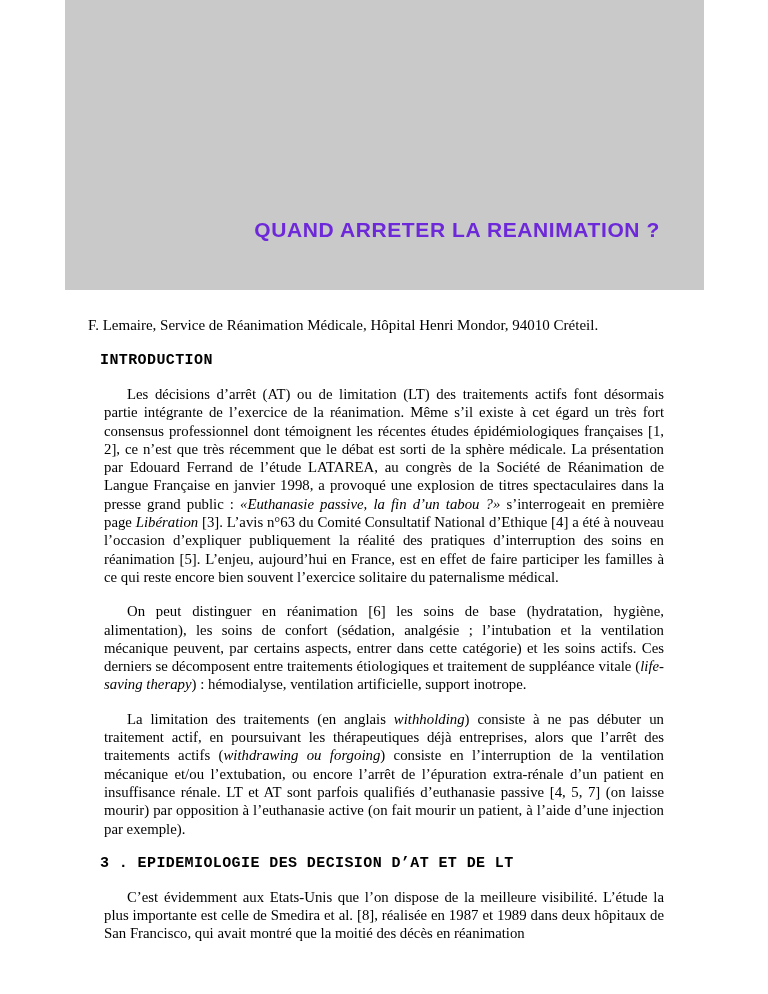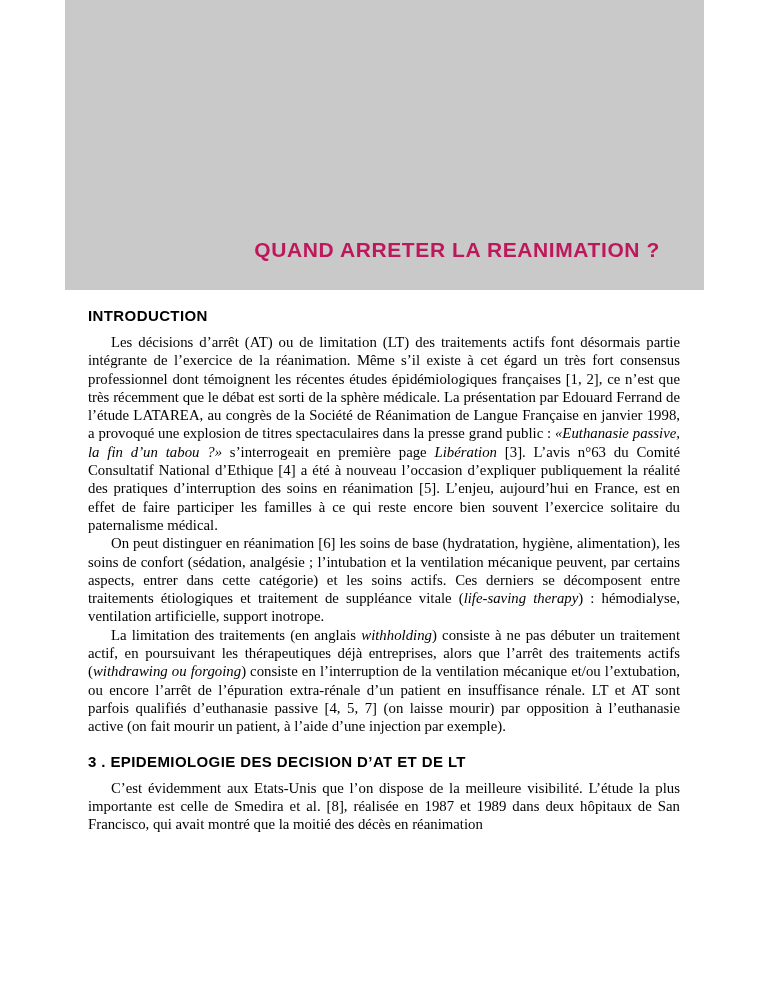--- a/index.html
+++ b/index.html
@@ -20,70 +20,71 @@
     position: absolute;
     left: 65px;
     top: 0;
     width: 639px;
     height: 290px;
     background: #c9c9c9;
   }
   .doc-title {
     position: absolute;
     right: 44px;
-    bottom: 28px;
+    bottom: 48px;
     margin: 0;
     font-family: "Liberation Sans", sans-serif;
     font-weight: 700;
     font-size: 21px;
     letter-spacing: 0.6px;
-    color: #be185d;
+    color: #6d28d9;
     white-space: nowrap;
   }
   .content {
     position: absolute;
     left: 88px;
     top: 290px;
     width: 592px;
   }
   .author {
     margin: 26px 0 0 0;
     font-size: 15px;
     line-height: 19px;
   }
   .section-heading {
-    margin: 17px 0 9px 0;
-    font-family: Liberation Sans, sans-serif;
+    margin: 17px 0 9px 12px;
+    font-family: Liberation Mono, monospace;
     font-weight: 700;
     font-size: 15px;
     letter-spacing: 0.4px;
     color: #000000;
   }
   .body-par {
-    margin: 0;
+    margin: 16px;
     font-size: 14.8px;
     line-height: 18.3px;
     text-align: justify;
     text-indent: 23px;
   }
   .body-par .it {
     font-style: italic;
   }
 </style>
 </head>
 <body>
 
 <div class="sheet">
 
   <div class="header-block" style="background: rgb(201, 201, 201);">
     <h1 class="doc-title">QUAND ARRETER LA REANIMATION ?</h1>
   </div>
 
   <div class="content">
 
+    <p class="author">F. Lemaire, Service de Réanimation Médicale, Hôpital Henri Mondor, 94010 Créteil.</p>
 
     <h2 class="section-heading">INTRODUCTION</h2>
 
     <p class="body-par"><span>Les décisions d’arrêt (AT) ou de limitation (LT) des traitements actifs font désormais partie intégrante de l’exercice de la réanimation. Même s’il existe à cet égard un très fort consensus professionnel dont témoignent les récentes études épidémiologiques françaises [1, 2], ce n’est que très récemment que le débat est sorti de la sphère médicale. La présentation par Edouard Ferrand de l’étude LATAREA, au congrès de la Société de Réanimation de Langue Française en janvier 1998, a provoqué une explosion de titres spectaculaires dans la presse grand public : </span><span class="it">«Euthanasie passive, la fin d’un tabou ?»</span><span> s’interrogeait en première page </span><span class="it">Libération</span><span> [3]. L’avis n°63 du Comité Consultatif National d’Ethique [4] a été à nouveau l’occasion d’expliquer publiquement la réalité des pratiques d’interruption des soins en réanimation [5]. L’enjeu, aujourd’hui en France, est en effet de faire participer les familles à ce qui reste encore bien souvent l’exercice solitaire du paternalisme médical.</span></p>
 
 
     <p class="body-par"><span>On peut distinguer en réanimation [6] les soins de base (hydratation, hygiène, alimentation), les soins de confort (sédation, analgésie ; l’intubation et la ventilation mécanique peuvent, par certains aspects, entrer dans cette catégorie) et les soins actifs. Ces derniers se décomposent entre traitements étiologiques et traitement de suppléance vitale (</span><span class="it">life-saving therapy</span><span>) : hémodialyse, ventilation artificielle, support inotrope.</span></p>
 
     <p class="body-par"><span>La limitation des traitements (en anglais </span><span class="it">withholding</span><span>) consiste à ne pas débuter un traitement actif, en poursuivant les thérapeutiques déjà entreprises, alors que l’arrêt des traitements actifs (</span><span class="it">withdrawing ou forgoing</span><span>) consiste en l’interruption de la ventilation mécanique et/ou l’extubation, ou encore l’arrêt de l’épuration extra-rénale d’un patient en insuffisance rénale. LT et AT sont parfois qualifiés d’euthanasie passive [4, 5, 7] (on laisse mourir) par opposition à l’euthanasie active (on fait mourir un patient, à l’aide d’une injection par exemple).</span></p>
 

